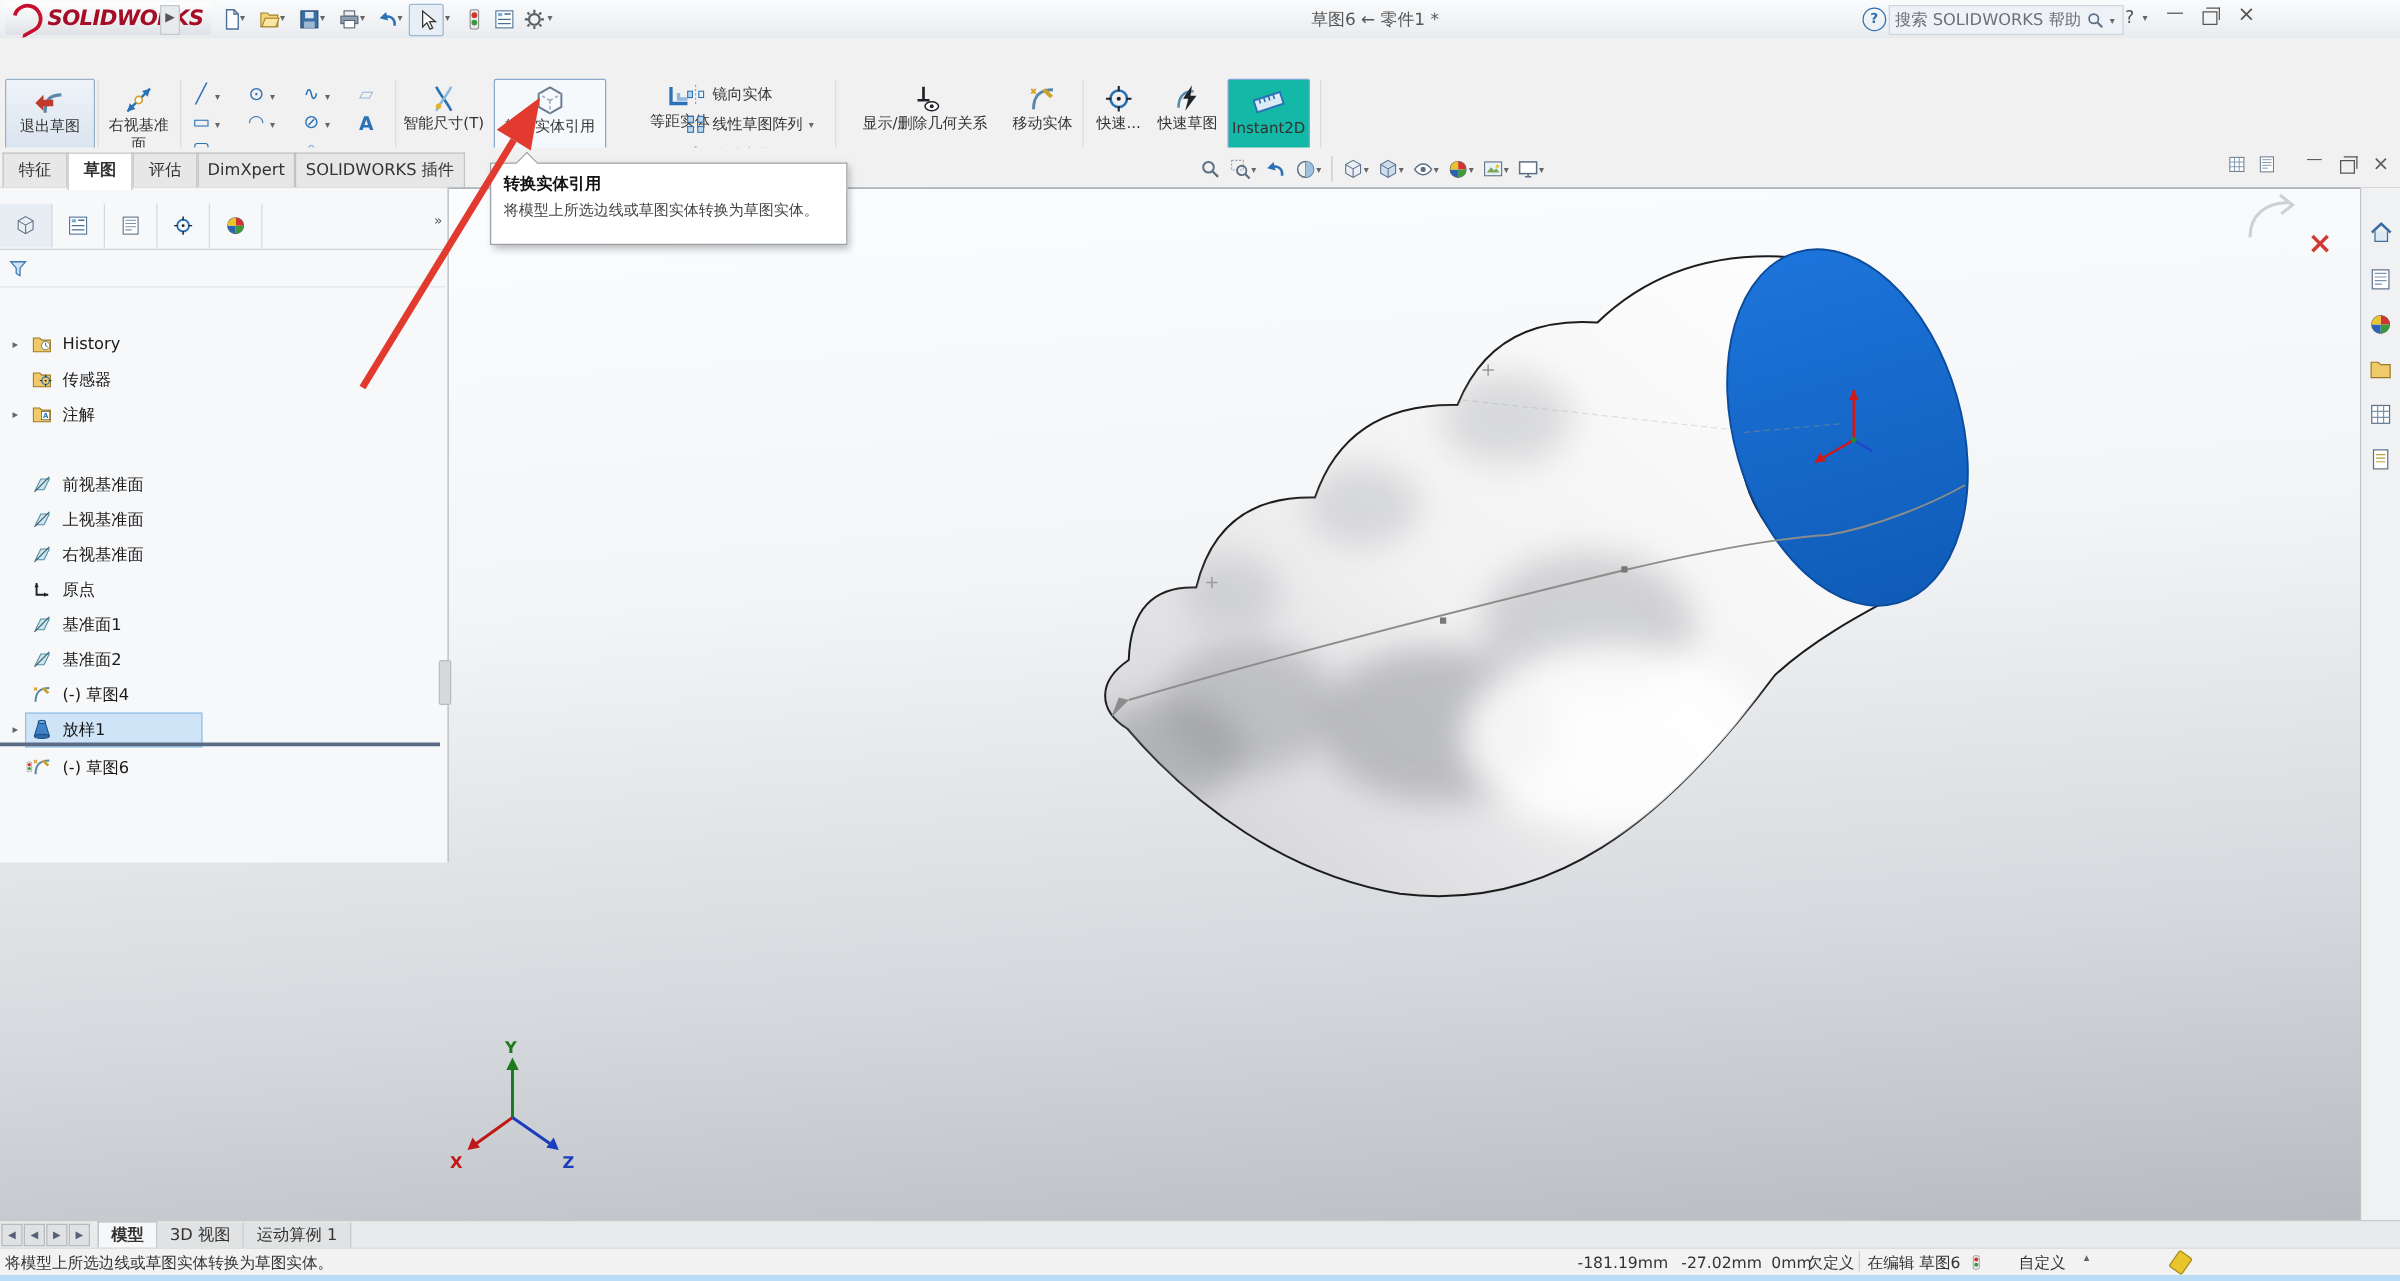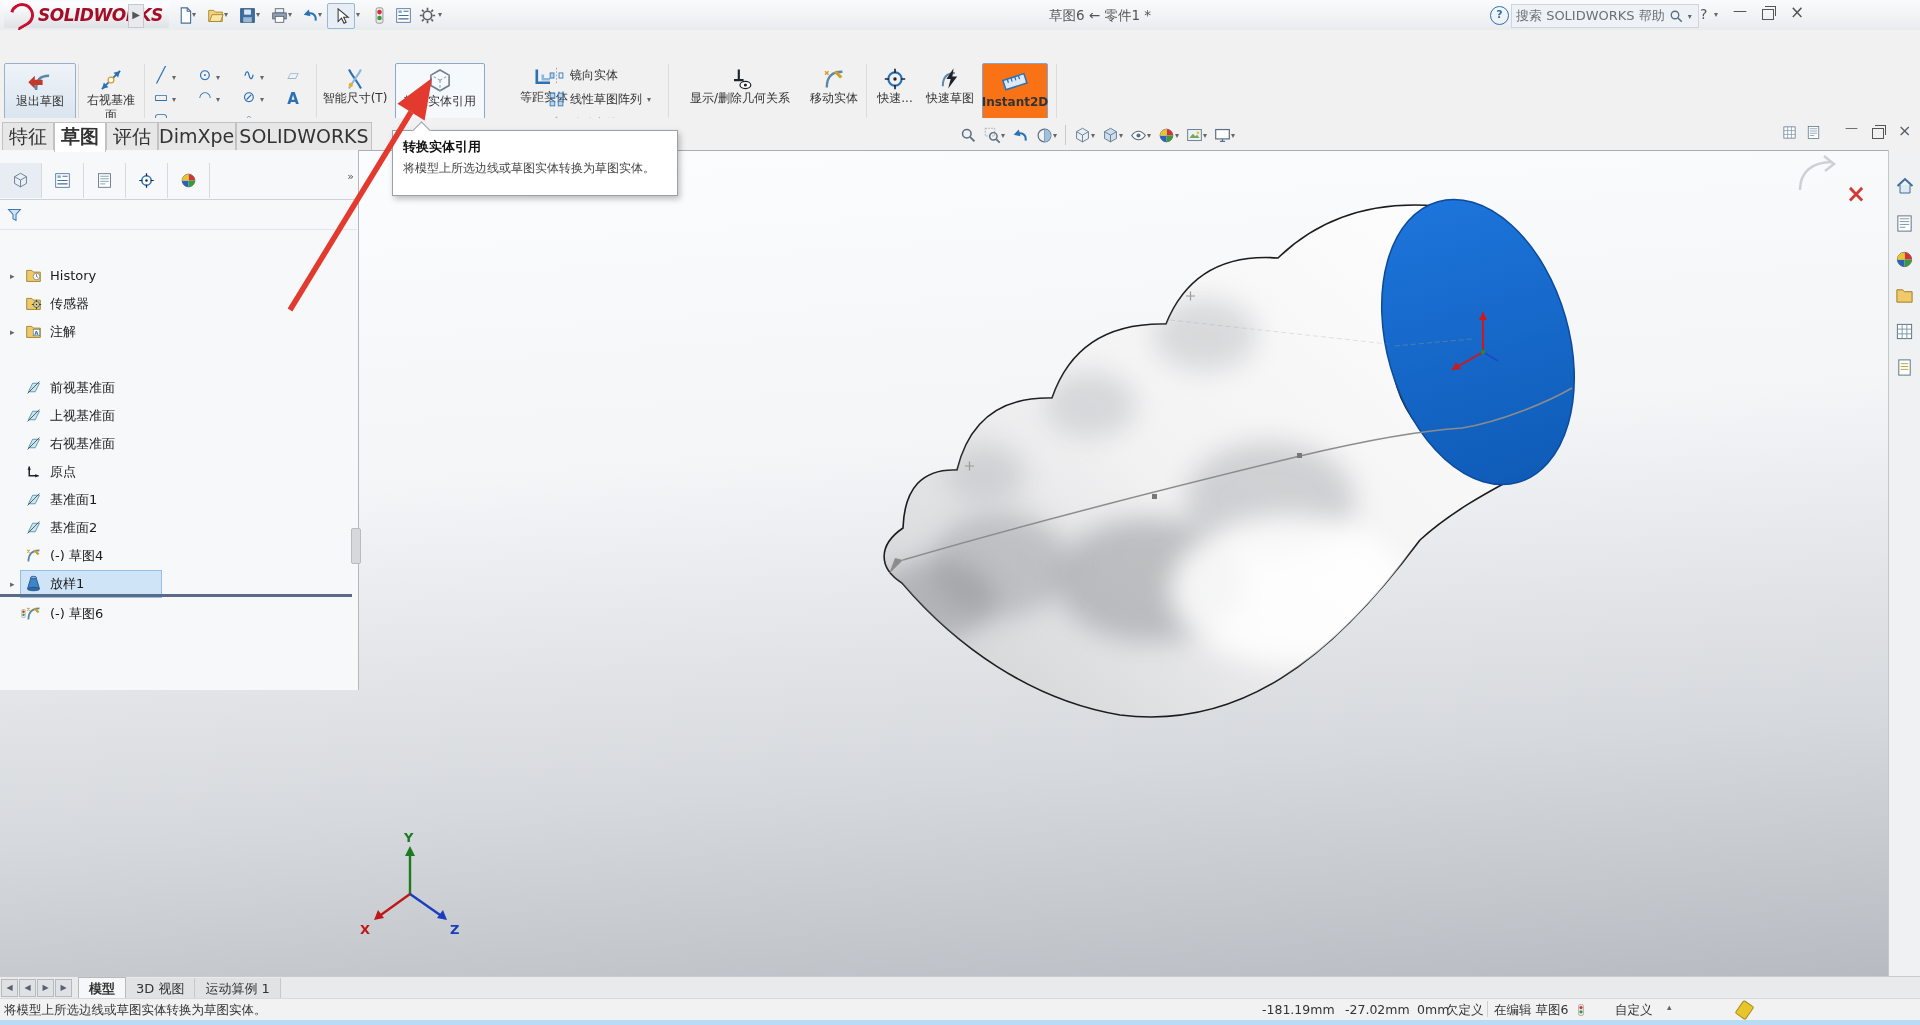--- a/index.html
+++ b/index.html
@@ -26,29 +26,29 @@
   .win-btn{top:6px;color:#555;font-size:14px;line-height:16px;}
   .win-restore{top:9px;width:10px;height:9px;border:1.4px solid #555;}
   .win-restore:before{content:"";position:absolute;left:2px;top:-4px;width:10px;height:9px;border:1.4px solid #555;border-bottom:none;border-left:none;}
   
   #ribbon{left:0;top:30px;width:1920px;height:88px;background:#f1f1f1;}
   .rbtn{display:flex;flex-direction:column;align-items:center;justify-content:flex-start;text-align:center;font-size:12px;color:#333;line-height:15px;}
   .rbig{top:33px;height:64px;}
   .rsep{top:34px;width:1px;height:70px;background:#dcdcdc;}
   .exit-box{background:linear-gradient(#eef3f8,#d7e2ee);border:1px solid #9ab2c9;border-radius:2px;}
   .conv-box{background:#f6f9fc;border:1px solid #8aa8c8;border-radius:2px;}
-  .inst-box{background:#f97316;border:1px solid #7da7d9;border-radius:2px;font-weight:bold;}
+  .inst-box{background:#14b8a6;border:1px solid #7da7d9;border-radius:2px;}
   .grid-ic{width:22px;height:22px;font-size:15px;color:#2a72b5;text-align:center;line-height:22px;display:inline-block;}
   .gcaret{font-size:8px;color:#666;}
   .stackrow{display:flex;align-items:center;gap:5px;font-size:12px;color:#333;height:22px;}
   .grayed{color:#b0b0b0!important;}
   .rcaret{font-size:8px;color:#666;text-align:center;}
   
   #tabrow{left:0;top:118px;width:1920px;height:32px;background:#f1f1f1;border-bottom:1px solid #aeb2b6;}
-  .ctab{top:4px;height:27px;line-height:27px;text-align:center;font-size:19px;color:#333;
+  .ctab{top:4px;height:27px;line-height:27px;text-align:center;font-size:13px;color:#333;
         background:#e7e7e7;border:1px solid #c2c2c2;border-bottom:none;}
   .ctab.active{background:#ffffff;font-weight:bold;height:29px;z-index:3;}
   
   #headsup{left:958px;top:122px;display:flex;gap:3px;align-items:center;height:26px;}
   .hb{display:flex;align-items:center;padding:1px 2px;border-radius:2px;}
   .hsep{width:1px;height:20px;background:#c8c8c8;margin:0 3px;}
   .doc-ctl{top:124px;height:20px;color:#5a5f64;font-size:13px;text-align:center;}
   
   #panel{left:0;top:150px;width:358px;height:540px;background:rgba(247,248,250,0.97);border-right:1px solid #b4b8bc;}
   #panel-tabs{position:absolute;left:0;top:13px;width:357px;height:36px;border-bottom:1px solid #cfd2d5;display:flex;}

